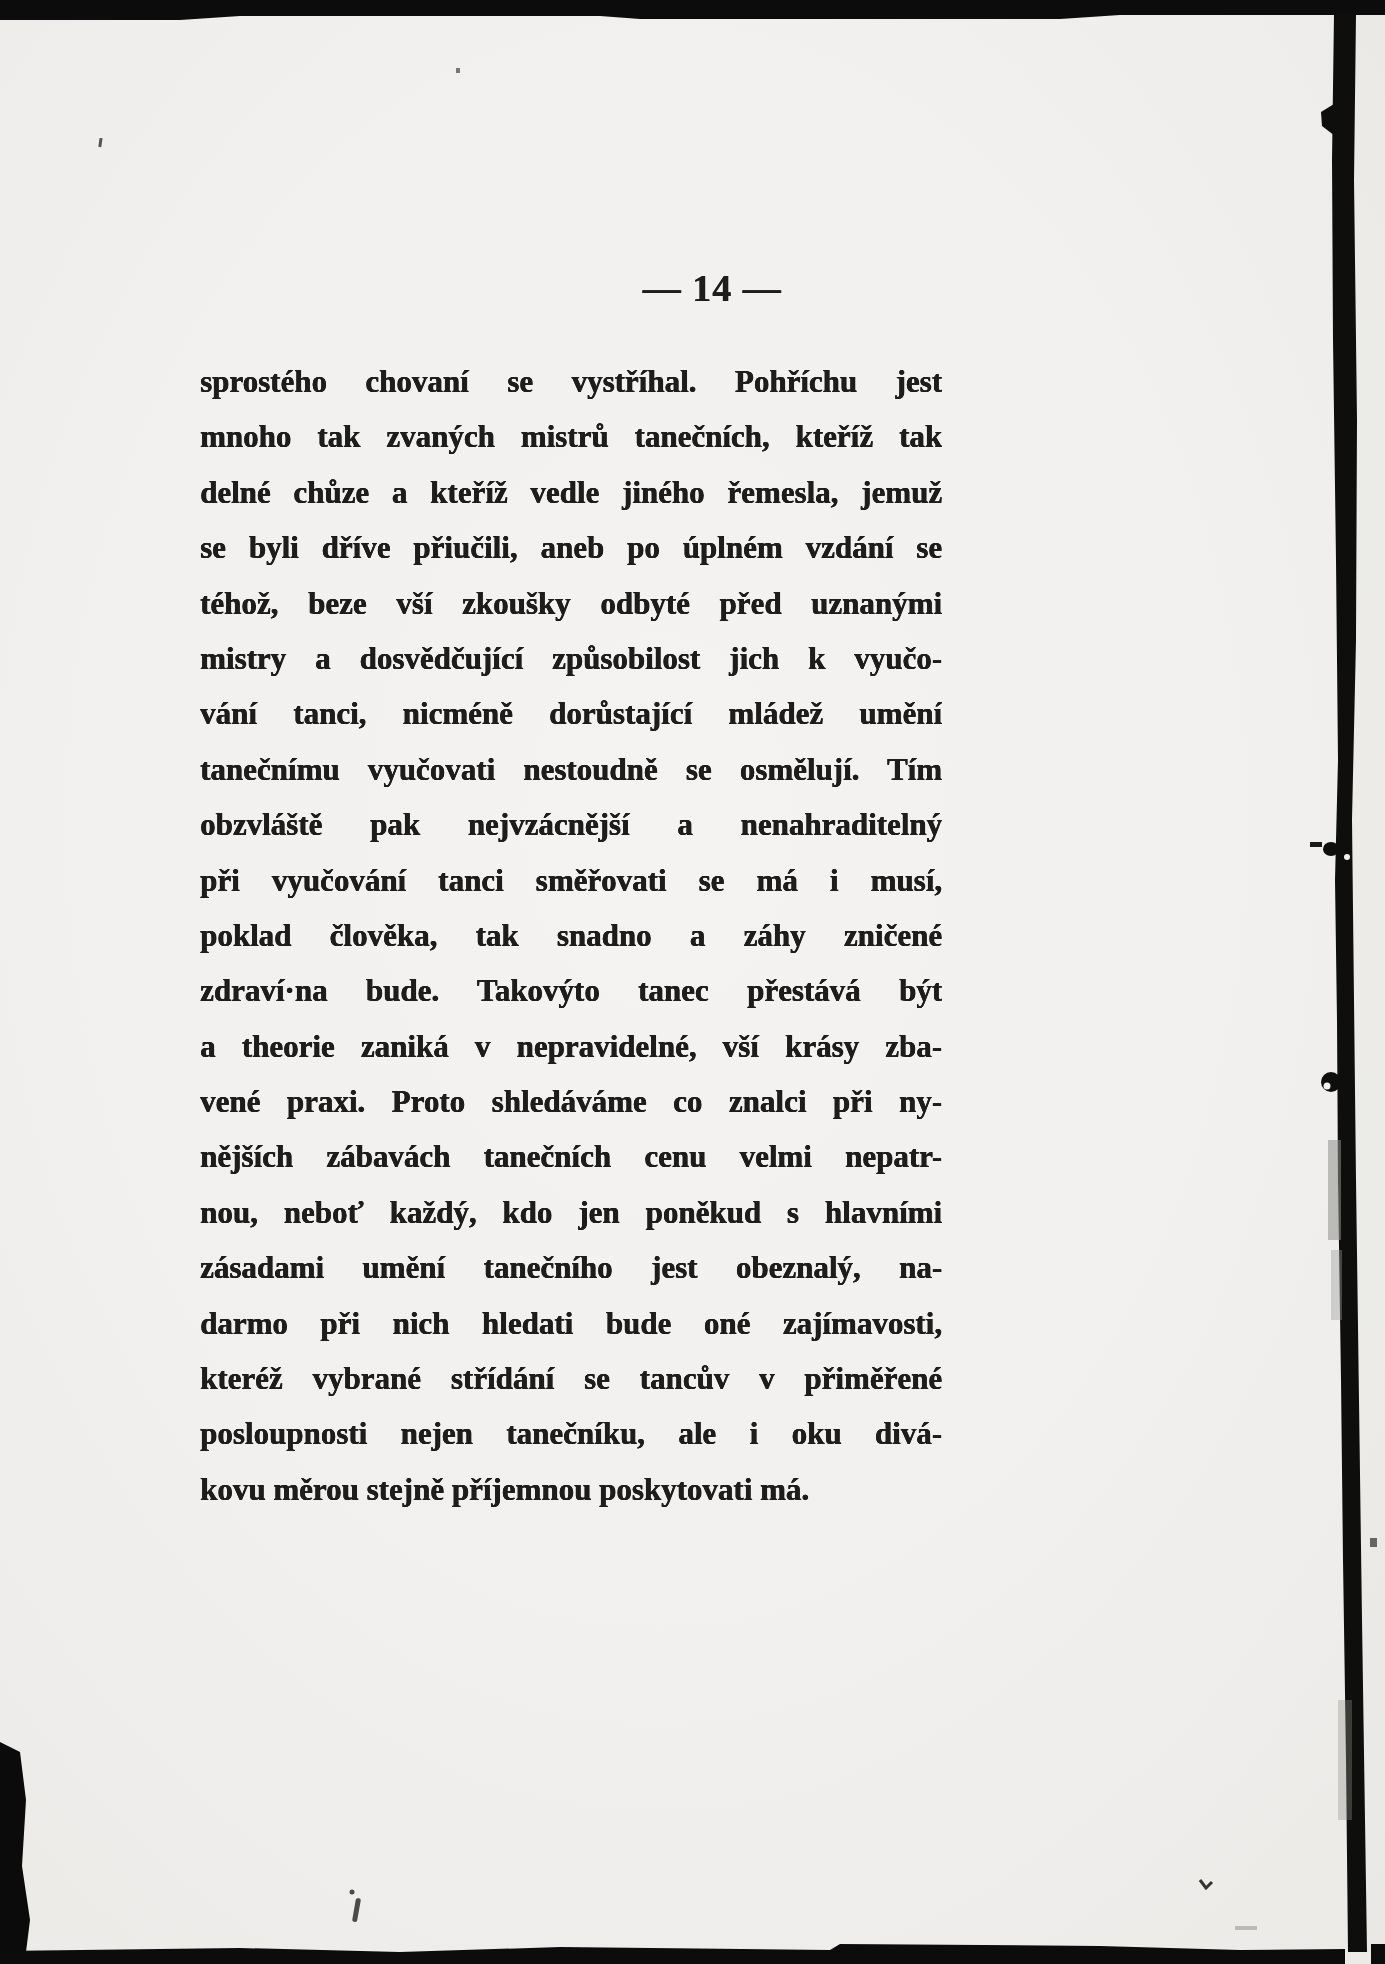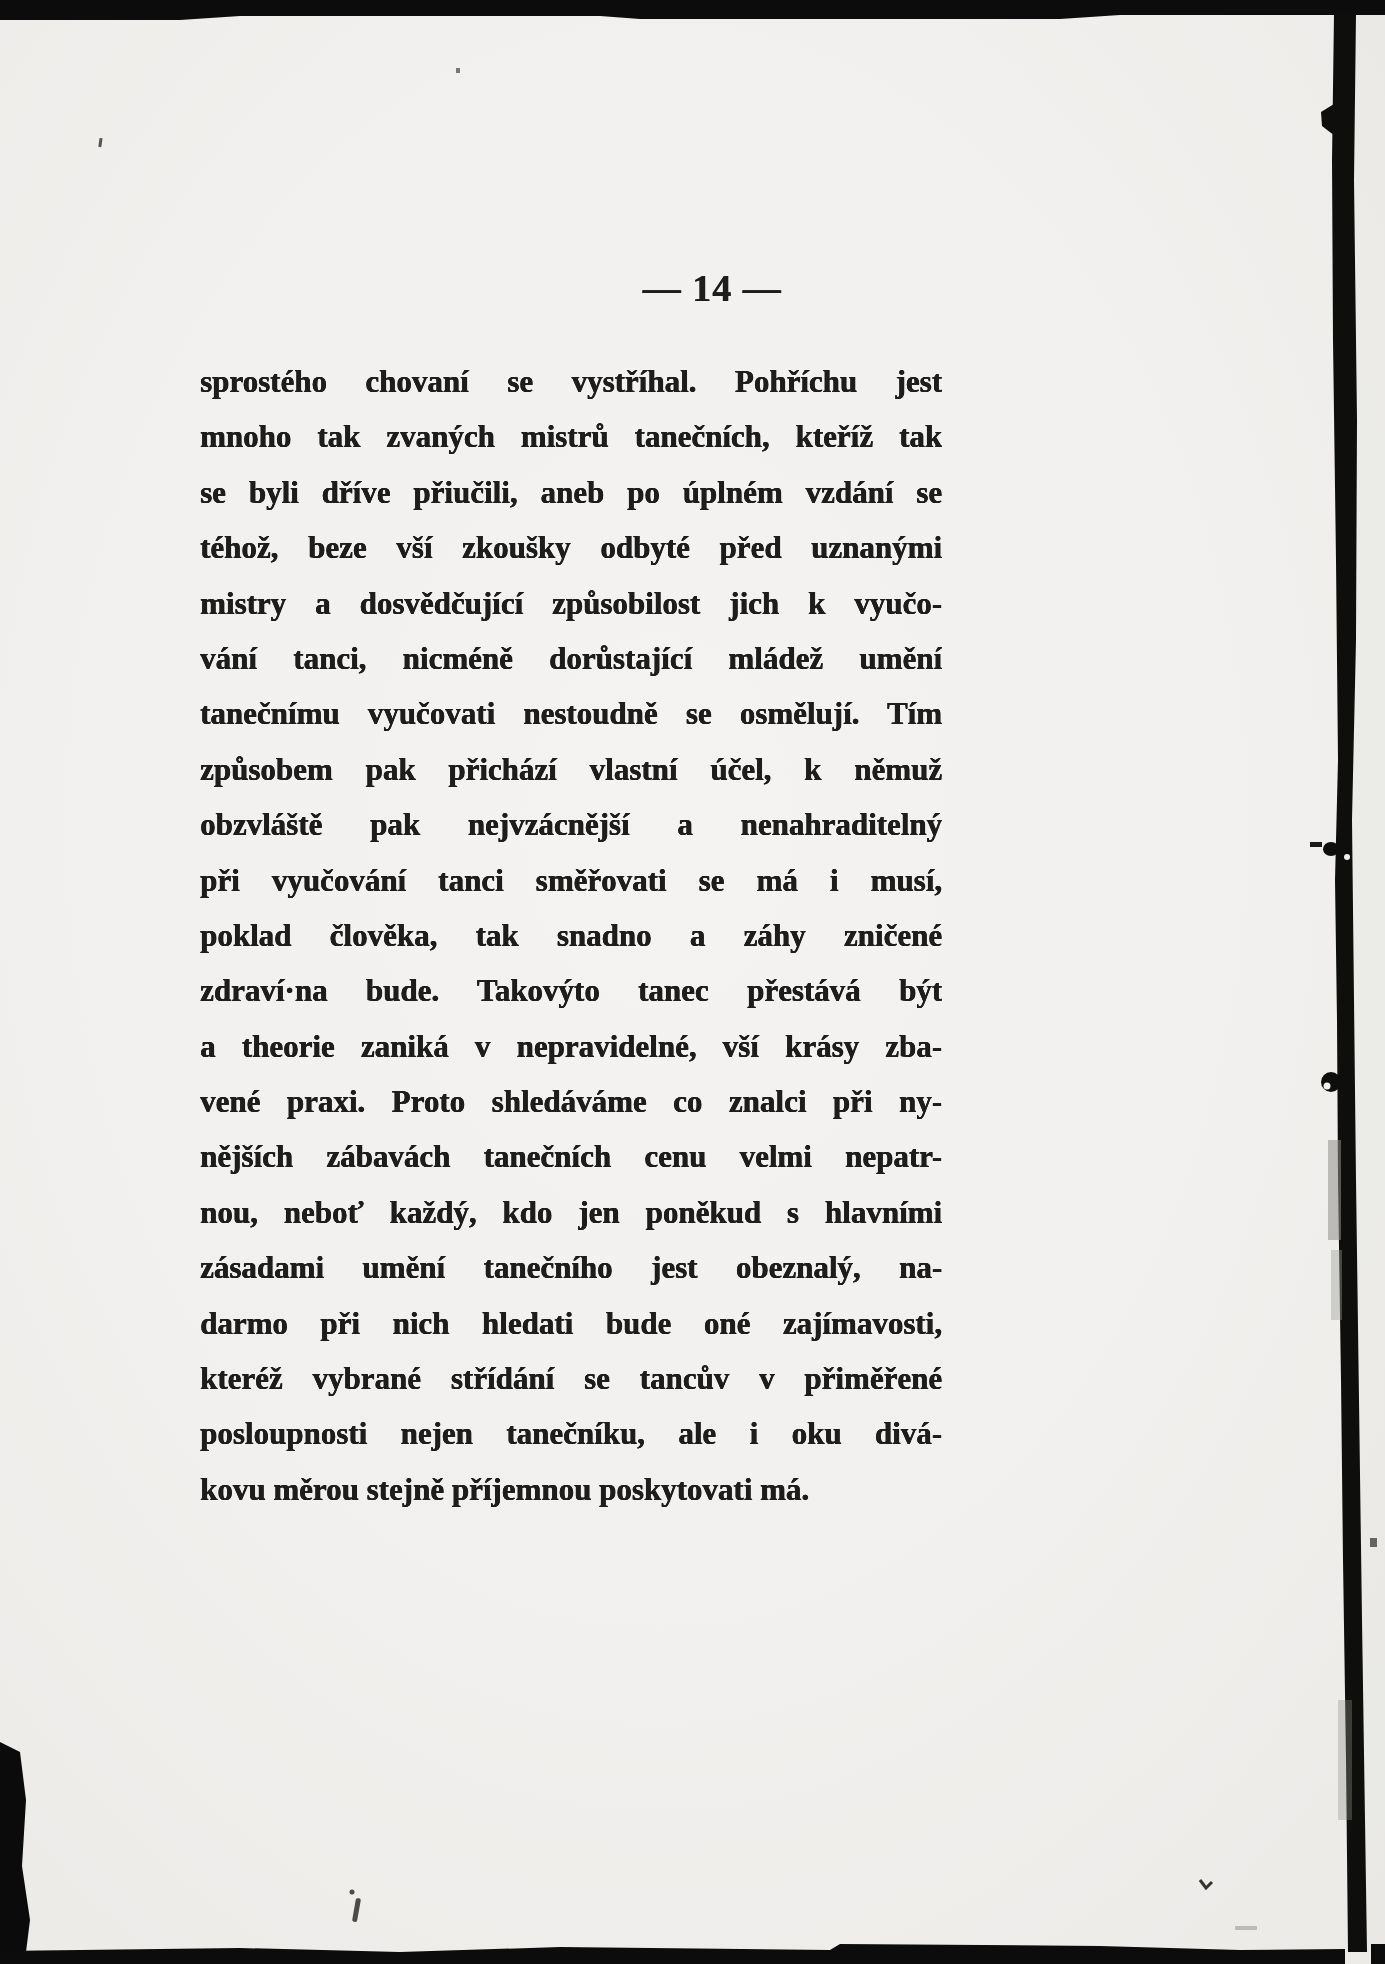--- a/index.html
+++ b/index.html
@@ -91,26 +91,26 @@
     <path d="M1200,1880 l6,8 l6,-6" stroke="#333330" stroke-width="3" fill="none"></path>
     <rect x="1370" y="1538" width="7" height="9" fill="#444440" opacity="0.8"></rect>
     <rect x="1235" y="1926" width="22" height="4" fill="#9a9a95" opacity="0.6"></rect>
   </svg>
 
   <div class="page-number">— 14 —</div>
 
   <div class="text-block">
     <div class="line">sprostého chovaní se vystříhal. Pohříchu jest</div>
     <div class="line">mnoho tak zvaných mistrů tanečních, kteříž tak</div>
+    <div class="line">delné chůze a kteříž vedle jiného řemesla, jemuž</div>
     <div class="line">se byli dříve přiučili, aneb po úplném vzdání se</div>
     <div class="line">téhož, beze vší zkoušky odbyté před uznanými</div>
     <div class="line">mistry a dosvědčující způsobilost jich k vyučo-</div>
     <div class="line">vání tanci, nicméně dorůstající mládež umění</div>
     <div class="line">tanečnímu vyučovati nestoudně se osmělují. Tím</div>
-    <div class="line">způsobem pak přichází vlastní účel, k němuž</div>
     <div class="line">obzvláště pak nejvzácnější a nenahraditelný</div>
     <div class="line">při vyučování tanci směřovati se má i musí,</div>
     <div class="line">poklad člověka, tak snadno a záhy zničené</div>
     <div class="line">zdraví·na bude. Takovýto tanec přestává být</div>
     <div class="line">a theorie zaniká v nepravidelné, vší krásy zba-</div>
     <div class="line">vené praxi. Proto shledáváme co znalci při ny-</div>
     <div class="line">nějších zábavách tanečních cenu velmi nepatr-</div>
     <div class="line">nou, neboť každý, kdo jen poněkud s hlavními</div>
     <div class="line">zásadami umění tanečního jest obeznalý, na-</div>
     <div class="line">darmo při nich hledati bude oné zajímavosti,</div>

